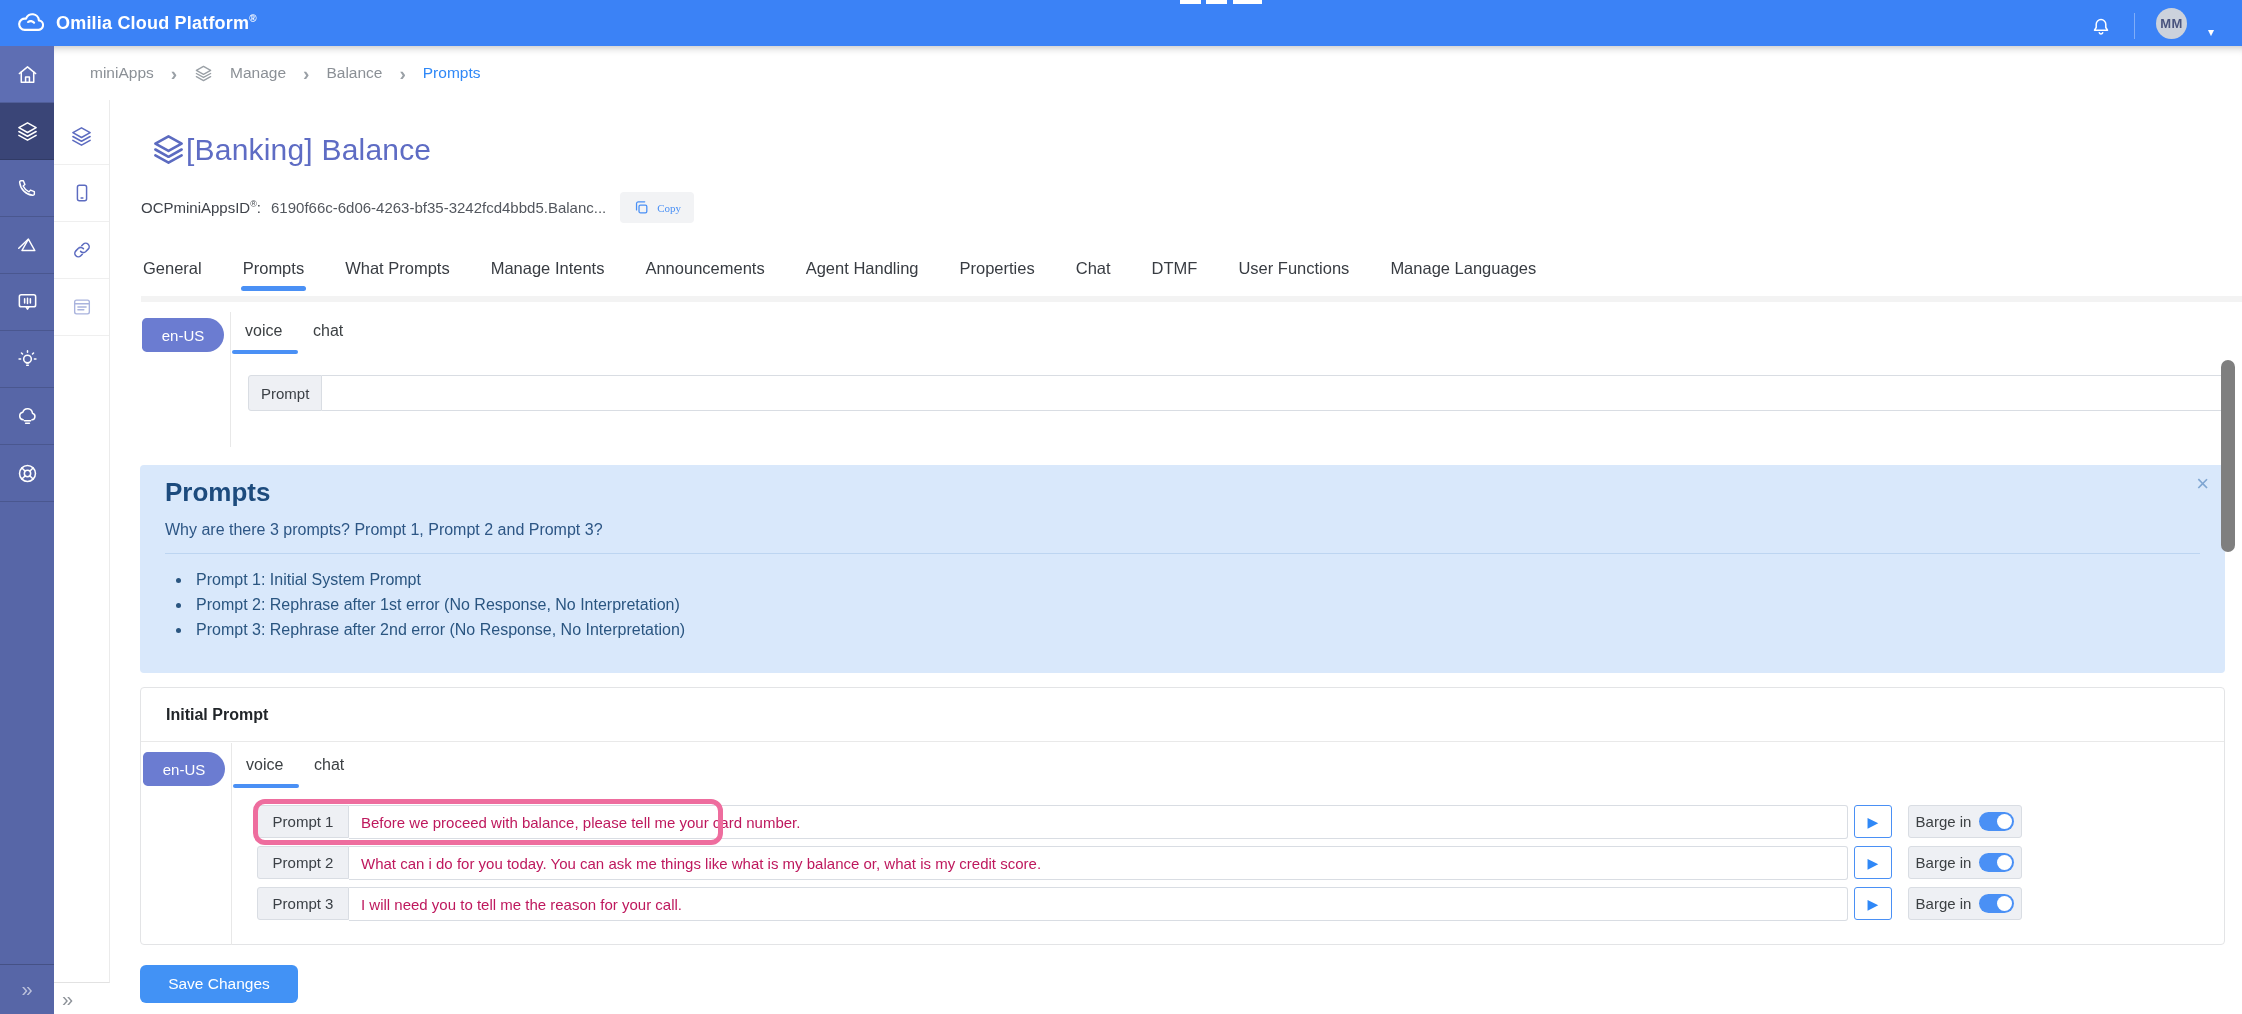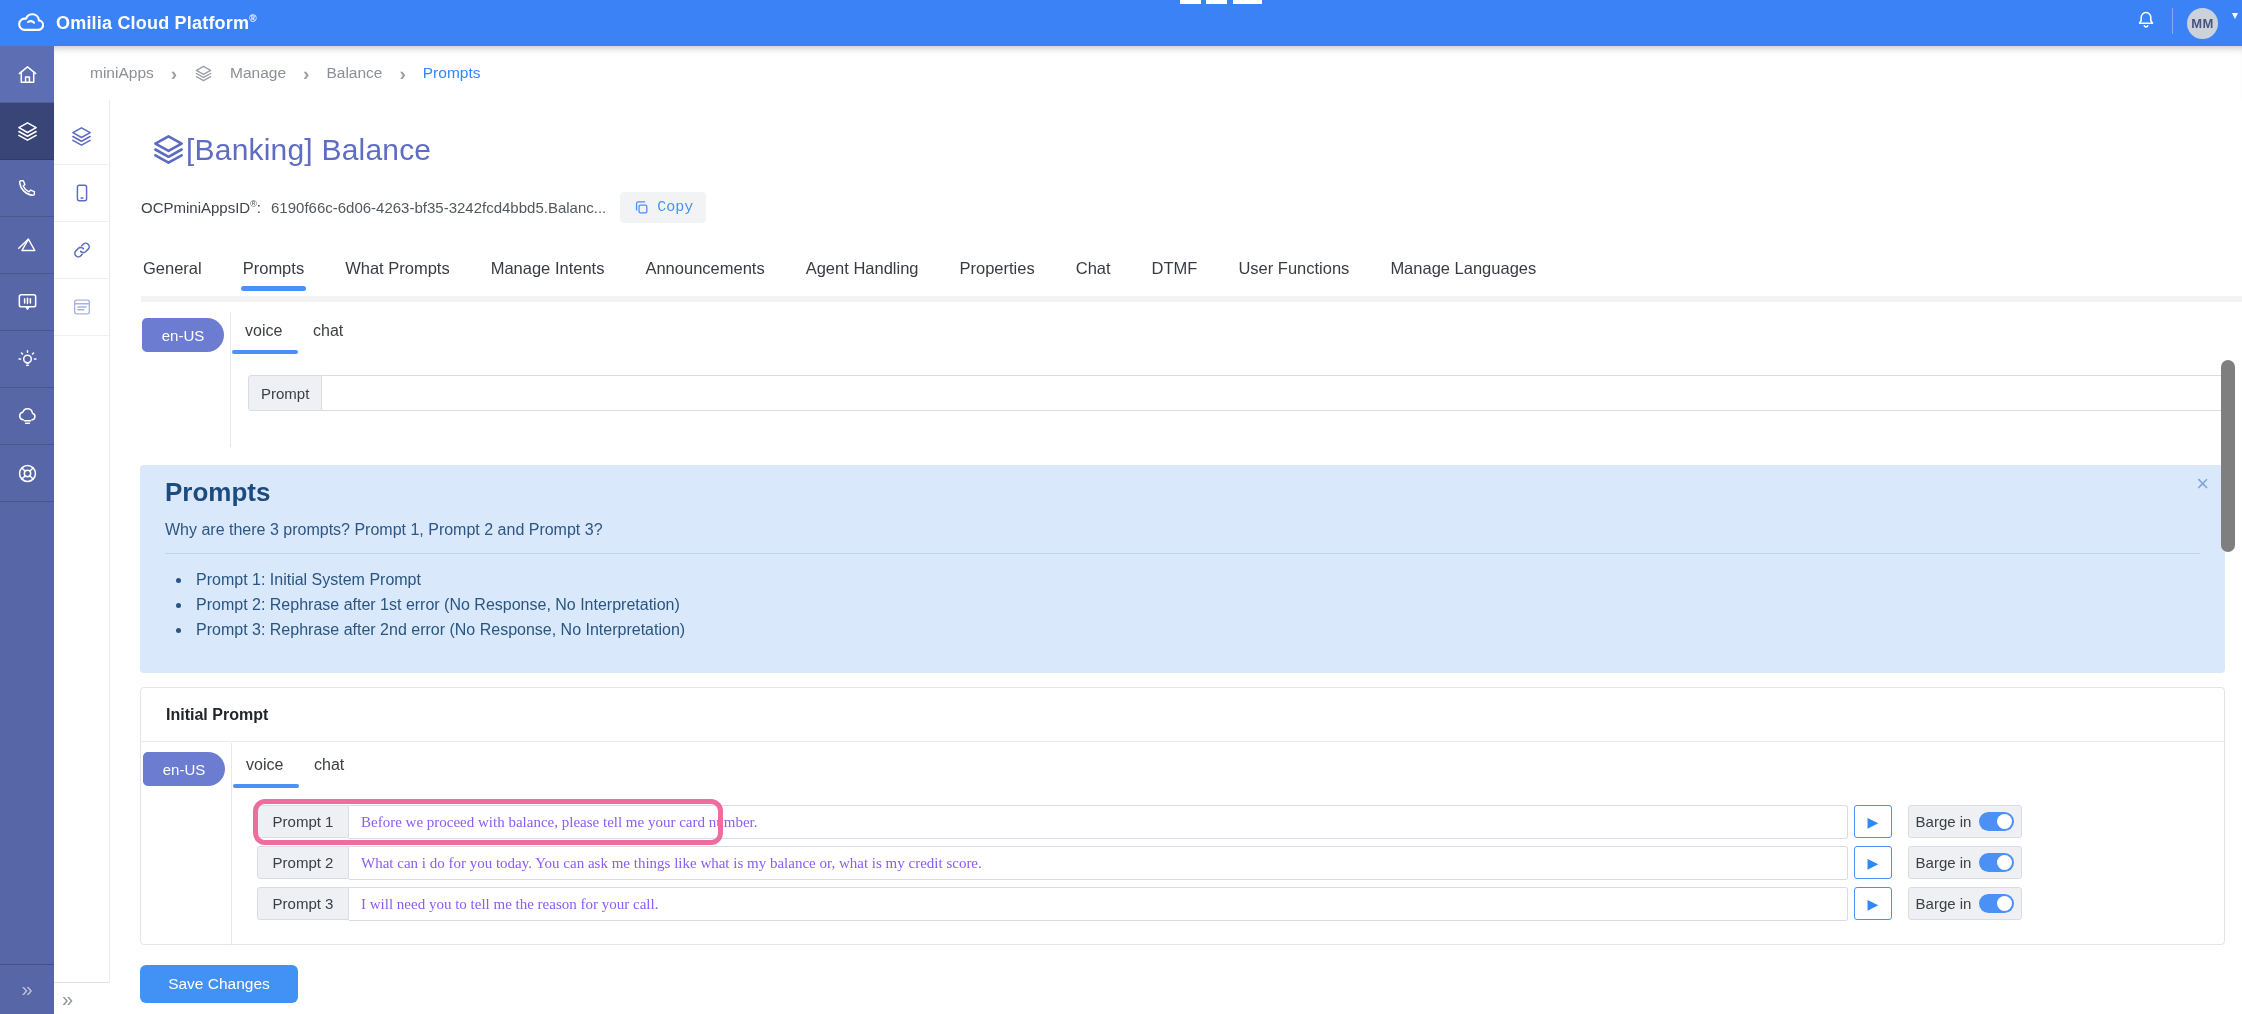--- a/index.html
+++ b/index.html
@@ -5,21 +5,21 @@
   *{margin:0;padding:0;box-sizing:border-box}
   html,body{width:2242px;height:1014px}
   body{font-family:"Liberation Sans",sans-serif;background:#fff;overflow:hidden;position:relative}
   svg{display:block}
 
   
   .topbar{position:absolute;left:0;top:0;width:2242px;height:46px;background:#3b82f6;display:flex;align-items:center;z-index:6}
   .brand{display:flex;align-items:center;gap:12px;padding-left:14px;color:#fff}
   .brand-name{font-size:18px;font-weight:bold;letter-spacing:.2px}
   .brand sup{font-size:10px;font-weight:bold;vertical-align:super}
-  .topbar-right{margin-left:auto;display:flex;align-items:flex-start;gap:14px;padding-right:4px;color:#fff}
+  .topbar-right{margin-left:auto;display:flex;align-items:flex-end;gap:21px;padding-right:28px;color:#fff}
   .tb-divider{width:1px;height:26px;background:rgba(255,255,255,.35)}
   .avatar{width:31px;height:31px;border-radius:50%;background:#ccd2dc;color:#49547e;font-size:13px;font-weight:bold;display:flex;align-items:center;justify-content:center;letter-spacing:.5px}
   .caret{font-size:12px;color:#fff}
   .notch{position:absolute;top:0;height:4px;background:#fff;z-index:7}
 
   
   .sidebar{position:absolute;left:0;top:46px;bottom:0;width:54px;background:#5766a7;z-index:5;display:flex;flex-direction:column}
   .side-item{width:54px;height:57px;display:flex;align-items:center;justify-content:center;color:#fff;border-bottom:1px solid rgba(0,0,0,.14);cursor:pointer}
   .side-item.first{background:#5e6eb3}
   .side-item.active{background:#3a4577}
@@ -40,35 +40,35 @@
 
   
   .content{position:absolute;left:110px;top:100px;right:0;bottom:0;background:#fff}
 
   .title-row{position:absolute;left:41px;top:32px;display:flex;align-items:center;color:#5e6cc4}
   .title-text{font-size:30px;font-weight:500;letter-spacing:.2px}
 
   .id-row{position:absolute;left:31px;top:92px;display:flex;align-items:center;font-size:15px;color:#3f434a}
   .id-row sup{font-size:9px}
   .id-value{margin-left:10px;color:#53575e}
-  .copy-btn{margin-left:14px;display:flex;align-items:center;gap:7px;background:#f2f3f5;border:none;border-radius:4px;padding:7px 13px;color:#4a90f5;font-size:15px;font-family:Liberation Mono, monospace;cursor:pointer}
+  .copy-btn{margin-left:14px;display:flex;align-items:center;gap:7px;background:#f2f3f5;border:none;border-radius:4px;padding:7px 13px;color:#4a90f5;font-size:11px;font-family:Liberation Serif, serif;cursor:pointer}
 
   .tabs-row{position:absolute;left:31px;top:157px;display:flex;gap:37px}
   .tab{font-size:16.5px;color:#383c42;cursor:pointer;position:relative;padding:2px 2px 10px}
   .tab.active::after{content:"";position:absolute;left:0;right:0;bottom:-3px;height:5px;background:#4a90f5;border-radius:3px}
   .tab-track{position:absolute;left:31px;right:0;top:196px;height:6px;background:#f3f3f3}
 
   .lang-pill{position:absolute;width:82px;height:34px;background:#6b7cd1;color:#fff;font-size:15px;display:flex;align-items:center;justify-content:center;border-radius:5px 18px 18px 5px;cursor:pointer}
   .v-divider{position:absolute;width:1px;background:#e8e8e8}
   .subtab{position:absolute;font-size:16px;color:#3c4043;cursor:pointer}
   .subtab-line{position:absolute;height:4px;width:66px;background:#4a90f5;border-radius:2px}
 
   .field{position:absolute;display:flex;height:36px}
   .field-chip{background:#eef0f4;border:1px solid #d9dde3;border-radius:3px 0 0 3px;display:flex;align-items:center;padding:0 12px;font-size:15px;color:#3b4046;white-space:nowrap}
-  .field-input{border:1px solid #d9dde3;border-left:none;border-radius:0 3px 3px 0;background:#fff;font-size:15px;color:#8b5cf6;padding:16px 12px;font-family:Liberation Serif, serif;outline:none}
+  .field-input{border:1px solid #d9dde3;border-left:none;border-radius:0 3px 3px 0;background:#fff;font-size:15px;color:#be185d;padding:16px 12px;font-family:Liberation Sans, sans-serif;outline:none}
 
   
   .info-box{position:absolute;left:30px;top:365px;width:2085px;height:208px;background:#d9e8fb;border-radius:4px}
   .info-close{position:absolute;right:16px;top:8px;font-size:22px;color:#7fa6d2;cursor:pointer;line-height:1}
   .info-title{position:absolute;left:25px;top:12px;font-size:26px;font-weight:600;color:#1d4b7d}
   .info-question{position:absolute;left:25px;top:56px;font-size:16px;color:#2d5685}
   .info-divider{position:absolute;left:25px;right:25px;top:88px;height:1px;background:#bdd5f1}
   .info-list{position:absolute;left:52px;top:106px;color:#2a5580;font-size:16px}
   .info-list li{margin-bottom:7px;padding-left:4px}
 

